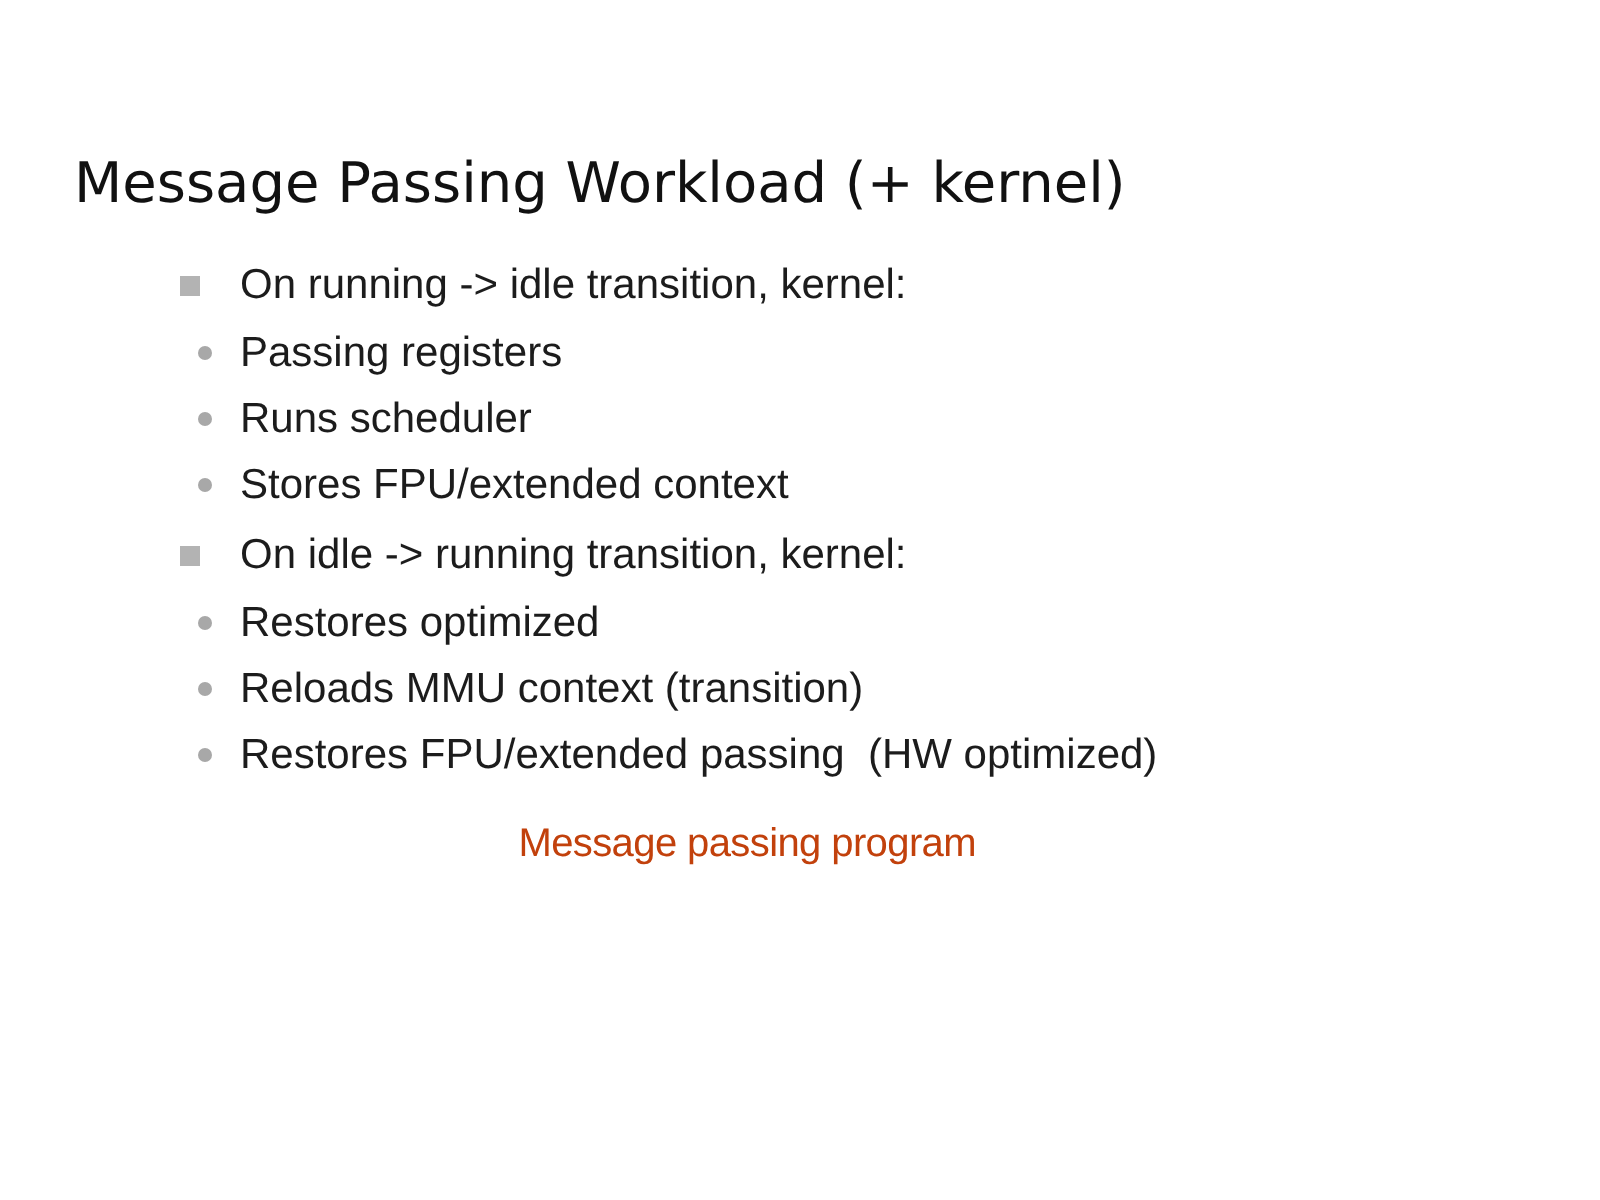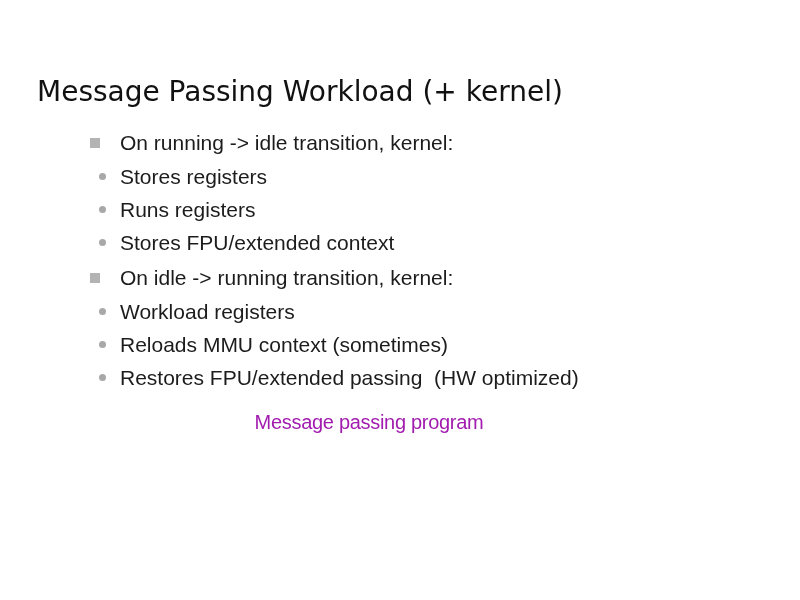--- a/index.html
+++ b/index.html
@@ -52,25 +52,25 @@
     position: absolute;
     left: 96px;
     top: 0;
     color: #1c1c1c;
   }
   .diagram-caption {
     position: absolute;
     left: 250px;
     top: 411px;
     width: 238px;
-    text-align: center;
+    text-align: right;
     font-size: 20px;
     line-height: 23px;
     letter-spacing: -0.3px;
-    color: #a21caf;
+    color: #c2410c;
     white-space: nowrap;
   }
   .wave-svg {
     position: absolute;
     left: 0;
     top: 435px;
     width: 540px;
     height: 95px;
   }
   .wave-label {
@@ -94,41 +94,41 @@
 <div class="slide">
 
   <div class="title">Message Passing Workload (+ kernel)</div>
 
   <div class="row" style="top:131px">
     <span class="marker-square"></span>
     <span class="btext">On running -&gt; idle transition, kernel:</span>
   </div>
   <div class="row" style="top:165px">
     <span class="marker-circle"></span>
-    <span class="btext">Stores registers</span>
+    <span class="btext">Passing registers</span>
   </div>
   <div class="row" style="top:198px">
     <span class="marker-circle"></span>
-    <span class="btext">Runs registers</span>
+    <span class="btext">Runs scheduler</span>
   </div>
   <div class="row" style="top:231px">
     <span class="marker-circle"></span>
     <span class="btext">Stores FPU/extended context</span>
   </div>
   <div class="row" style="top:266px">
     <span class="marker-square"></span>
     <span class="btext">On idle -&gt; running transition, kernel:</span>
   </div>
   <div class="row" style="top:300px">
     <span class="marker-circle"></span>
-    <span class="btext">Workload registers</span>
+    <span class="btext">Restores optimized</span>
   </div>
   <div class="row" style="top:333px">
     <span class="marker-circle"></span>
-    <span class="btext">Reloads MMU context (sometimes)</span>
+    <span class="btext">Reloads MMU context (transition)</span>
   </div>
   <div class="row" style="top:366px">
     <span class="marker-circle"></span>
     <span class="btext">Restores FPU/extended passing  (HW optimized)</span>
   </div>
 
   <div class="diagram-caption">Message passing program</div>
 
   <svg class="wave-svg" viewBox="0 0 540 95" xmlns="http://www.w3.org/2000/svg" aria-hidden="true">
     <polyline points="197,12 305,12 305,85 415,85 415,12 507,12" fill="none" stroke="#6f6f6f" stroke-width="1.4"></polyline>

